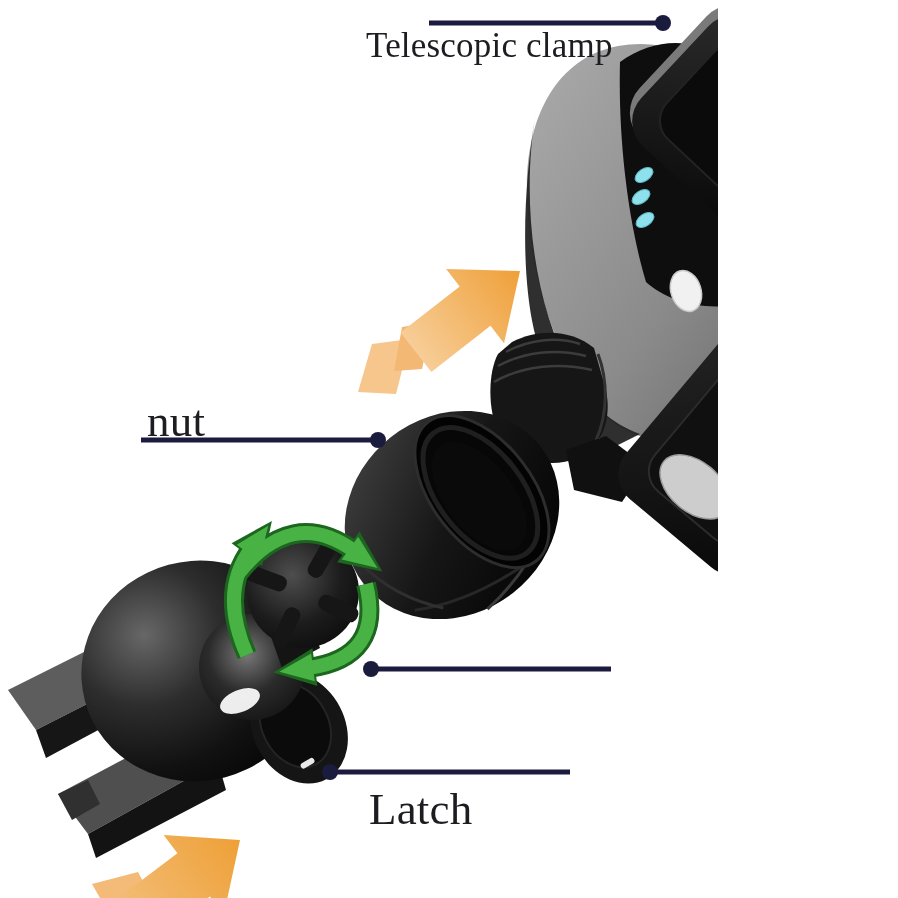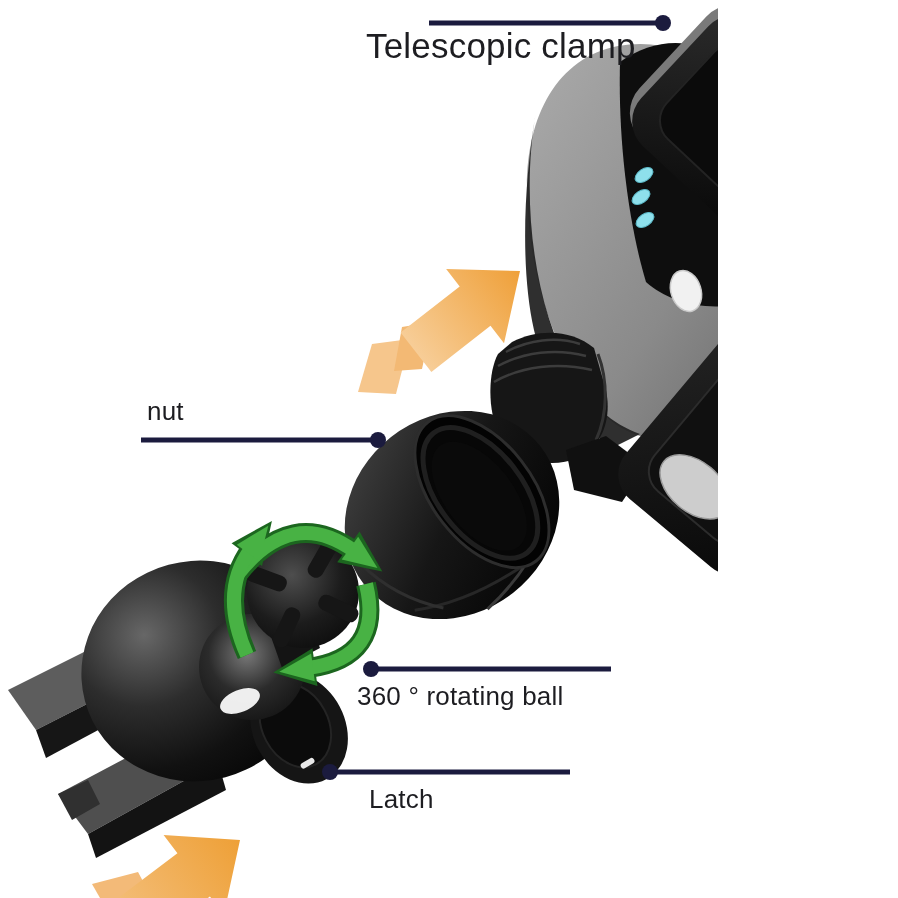--- a/index.html
+++ b/index.html
@@ -1,26 +1,26 @@
 <!DOCTYPE html>
 <html><head>
 <meta charset="utf-8">
 <style>
   html,body{margin:0;padding:0;background:#ffffff;}
   .stage{
     position:relative;width:718px;height:898px;background:#ffffff;
-    overflow:hidden;font-family:Liberation Sans, sans-serif;
+    overflow:hidden;font-family:Liberation Serif, serif;
   }
   .stage svg{position:absolute;left:0;top:0;}
   .callout{
     position:absolute;color:#1d1d21;font-weight:500;line-height:1.05;
     white-space:nowrap;letter-spacing:0.2px;
   }
   .callout.big{font-size:35px;}
-  .callout.med{font-size:26px;}
+  .callout.med{font-size:45px;}
 </style>
 </head>
 <body>
 
 <div class="stage">
 
 <svg width="898" height="898" viewBox="0 0 898 898">
   <defs>
     <linearGradient id="bodyGrad" x1="0" y1="0" x2="1" y2="1">
       <stop offset="0" stop-color="#ababab"></stop>
@@ -191,17 +191,16 @@
     <circle cx="371" cy="669" r="8" stroke="none"></circle>
     <line x1="330" y1="772" x2="570" y2="772"></line>
     <circle cx="330" cy="772" r="8" stroke="none"></circle>
   </g>
 </svg>
 
 <div class="callout big" style="left:366px;top:28px;">Telescopic clamp</div>
 
 <div class="callout med" style="left:147px;top:398px;">nut</div>
 
-<div class="callout med" style="left:357px;top:683px;">360 ° rotating ball</div>
 
 <div class="callout med" style="left:369px;top:786px;">Latch</div>
 
 </div>
 
 </body></html>

